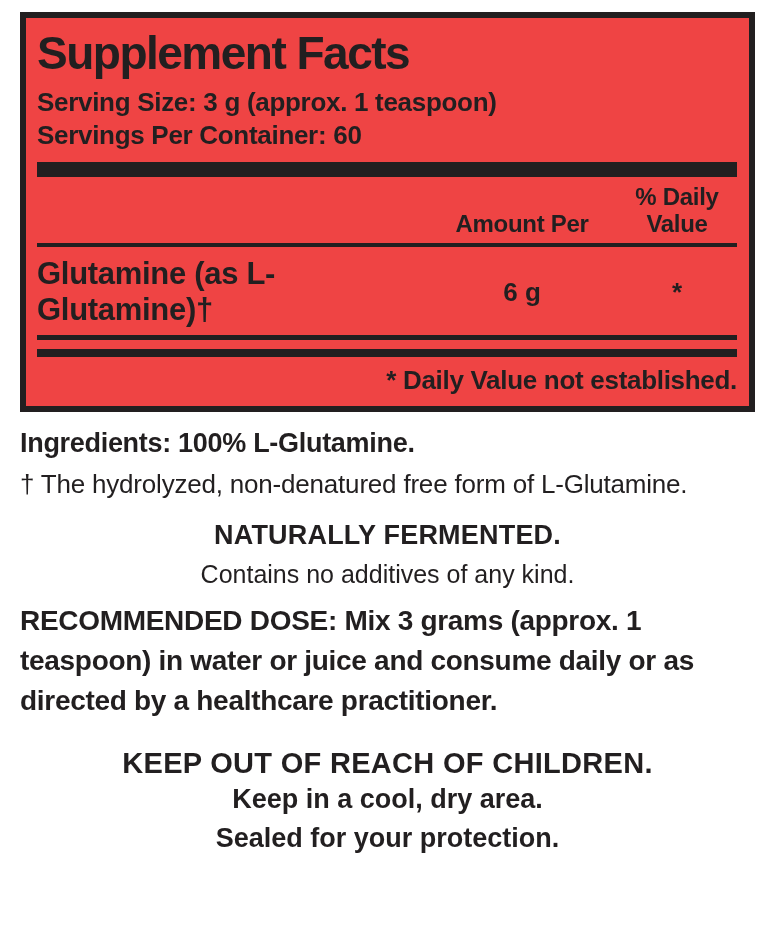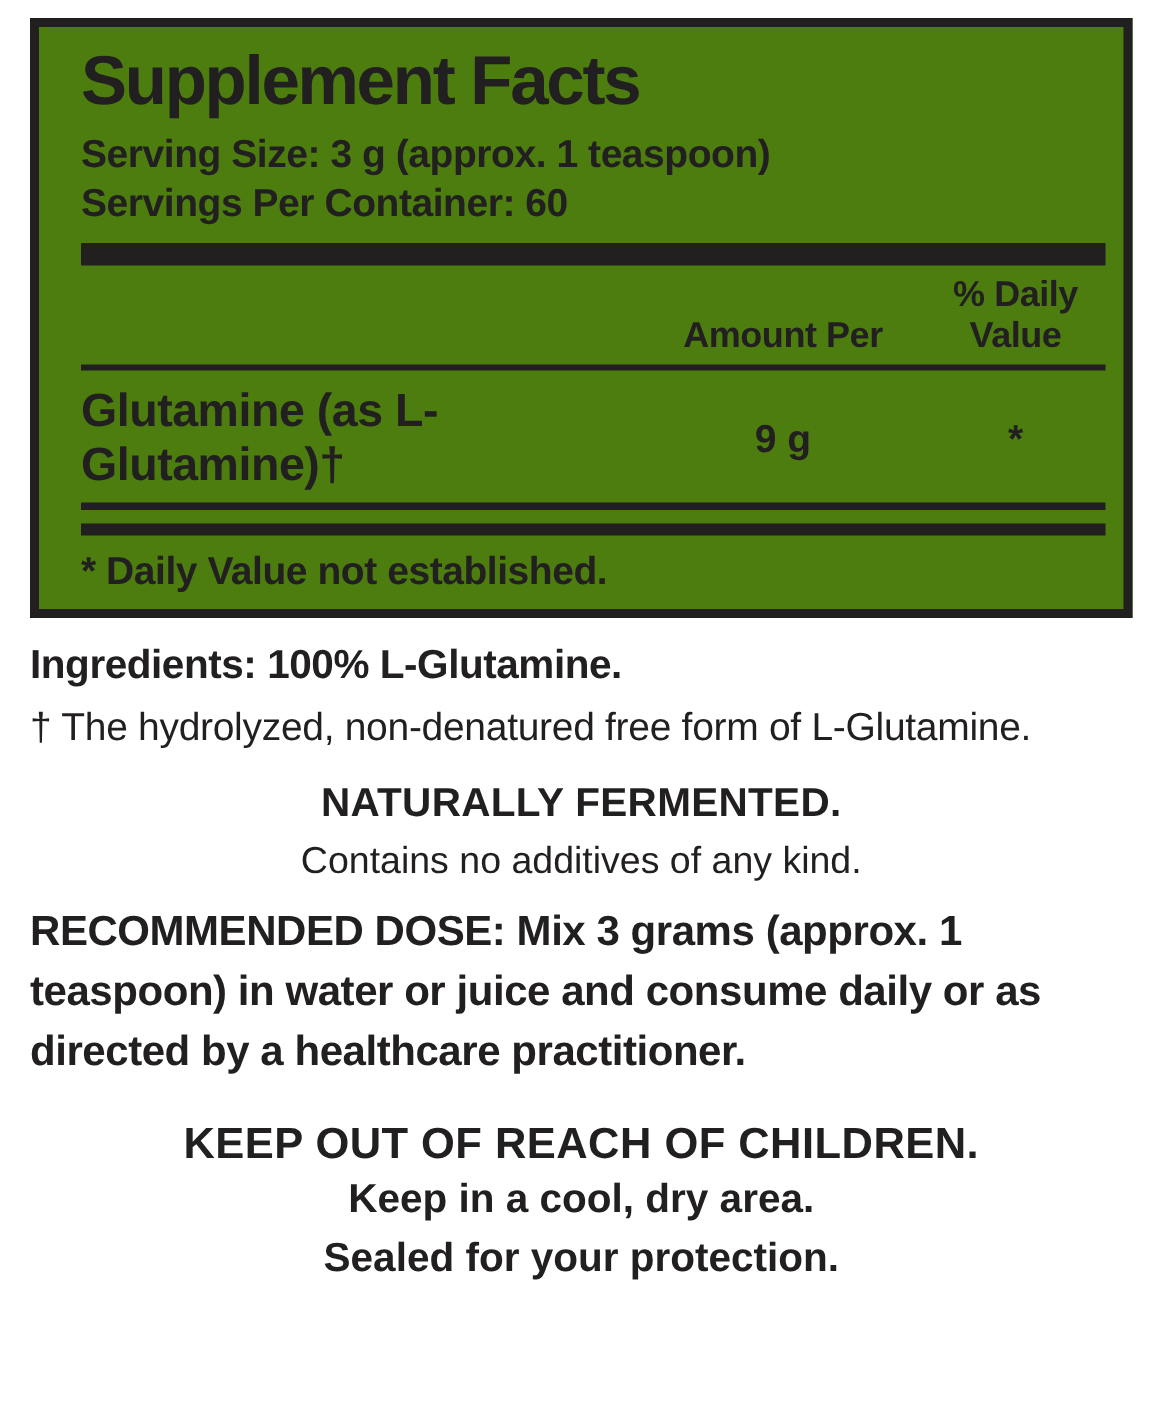--- a/index.html
+++ b/index.html
@@ -11,22 +11,22 @@
     -webkit-font-smoothing: antialiased;
     overflow: hidden;
   }
   .label-wrap { padding: 12px 18px 0 20px; }
 
   
   .facts-box {
     border: 6px solid #221f20;
     width: 735px;
     box-sizing: border-box;
-    padding: 6px 12px 0 28px;
-    background: #4d7c0f;
+    padding: 6px 12px 0 11px;
+    background: #ef4444;
   }
   .facts-title {
     font-size: 46px; font-weight: 800; letter-spacing: -1.5px;
     margin: 4px 0 8px 0; line-height: 50px;
   }
   .serving-line {
     font-size: 26px; font-weight: 700; line-height: 33px;
     letter-spacing: -0.3px;
   }
   .bar-thick { height: 15px; background: #221f20; margin-top: 10px; }
@@ -37,21 +37,21 @@
   .hdr-row { padding: 6px 0 6px 0; }
   .hdr-cell {
     font-size: 24px; font-weight: 700; line-height: 27px;
     text-align: center; letter-spacing: -0.3px;
   }
   .item-row { padding: 9px 0 7px 0; align-items: center; }
   .item-name { font-size: 31px; font-weight: 700; letter-spacing: -0.3px; }
   .item-amt, .item-dv { font-size: 26px; font-weight: 700; text-align: center; }
   .row-underline { height: 5px; background: #221f20; }
   .gap-9 { height: 9px; }
-  .footnote { font-size: 26px; font-weight: 700; padding: 8px 0 10px 0; letter-spacing: -0.3px; }
+  .footnote { font-size: 26px; font-weight: 700; padding: 8px 0 10px 0; letter-spacing: -0.3px; text-align: right; }
 
   
   .below { padding: 0 0 0 0; }
   .ingredients {
     margin-top: 16px; font-size: 27px; font-weight: 800; letter-spacing: -0.3px;
   }
   .dagger-note {
     margin-top: 10px; font-size: 26px; font-weight: 400; letter-spacing: -0.2px;
     width: 735px;
   }
@@ -87,21 +87,21 @@
       <div class="hdr-cell">
         <div>% Daily</div>
         <div>Value</div>
       </div>
     </div>
 
     <div class="rule-thin"></div>
 
     <div class="cols item-row">
       <div class="item-name">Glutamine (as L-Glutamine)†</div>
-      <div class="item-amt">9 g</div>
+      <div class="item-amt">6 g</div>
       <div class="item-dv">*</div>
     </div>
 
     <div class="row-underline"></div>
     <div class="gap-9"></div>
     <div class="bar-mid"></div>
 
     <div class="footnote">* Daily Value not established.</div>
   </div>
 

